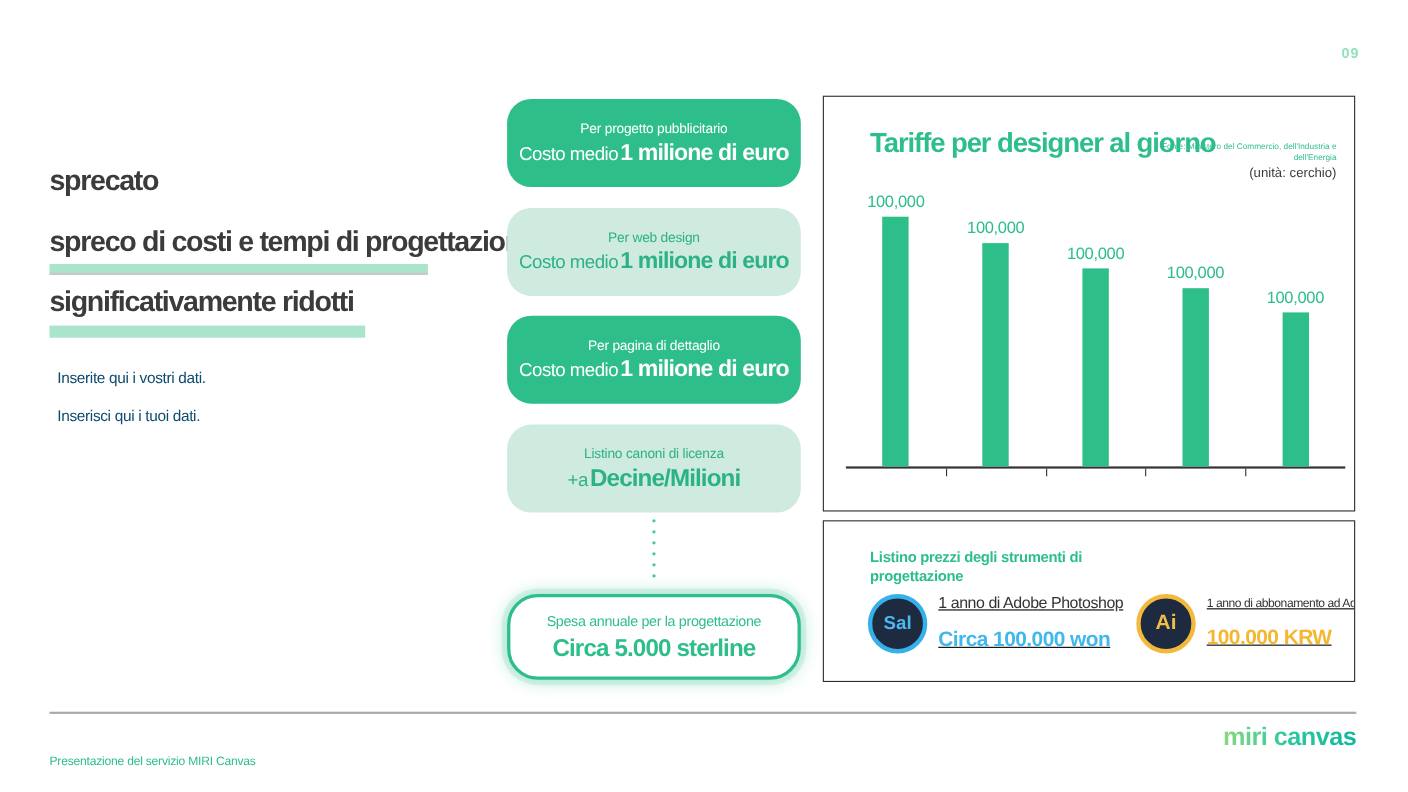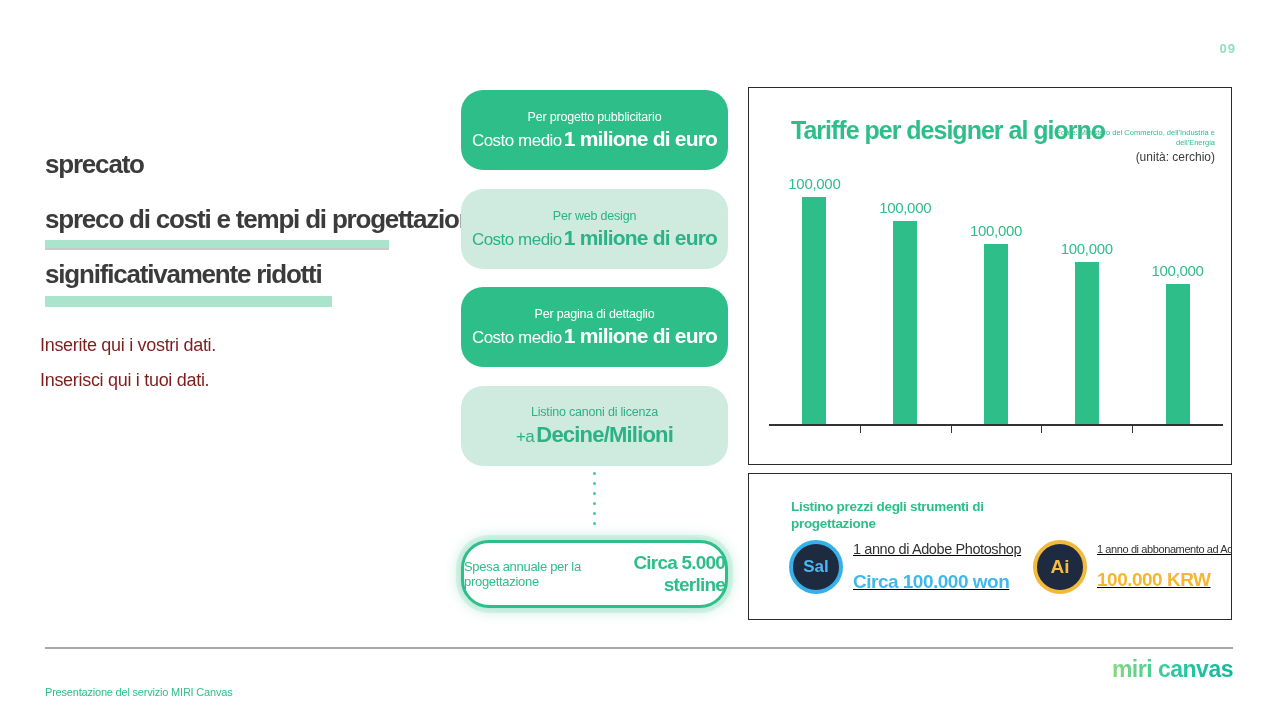--- a/index.html
+++ b/index.html
@@ -9,42 +9,42 @@
 
   
   .page-num { position:absolute; right:44px; top:41px; font-size:13px; font-weight:700;
     color:#8fe0bd; letter-spacing:1px; }
 
   
   .heading { position:absolute; left:45px; font-size:26px; font-weight:600; color:#3b3b3b;
     letter-spacing:-1.2px; white-space:nowrap; }
   .underbar { position:absolute; left:45px; height:10px; background:var(--mint-bar); }
   .underbar.first { border-bottom:2px solid #c9c9c9; }
-  .note { position:absolute; left:40px; font-size:18px; color:#7f1d1d; letter-spacing:-0.3px; }
+  .note { position:absolute; left:52px; font-size:14px; color:#0c4a6e; letter-spacing:-0.3px; }
 
   
   .card { position:absolute; left:461px; width:267px; height:80px; border-radius:22px;
     display:flex; flex-direction:column; align-items:center; justify-content:center; gap:3px; }
   .card.solid { background:var(--accent); color:#fff; }
   .card.mint  { background:var(--mint); color:#2bb286; }
   .card-title { font-size:12.5px; letter-spacing:-0.2px; }
   .card-line { display:flex; align-items:baseline; gap:2px; }
   .card-prefix { font-size:17px; letter-spacing:-0.5px; }
   .card-value { font-size:21px; font-weight:700; letter-spacing:-0.8px; }
   .card.c4 .card-value { font-size:22px; }
 
   .dots { position:absolute; left:593px; top:472px; display:flex; flex-direction:column; gap:7px; }
   .dots i { width:3px; height:3px; border-radius:50%; background:#49c795; }
 
-  .total-card { position:absolute; left:461px; top:540px; width:267px; height:68px;
+  .total-card { position:absolute; left:461px; top:540px; width:267px; height:78px;
     background:#fff; border:3px solid var(--accent); border-radius:28px;
     box-shadow:0 0 0 5px rgba(46,190,138,.12), 0 0 16px rgba(46,190,138,.45);
-    display:flex; flex-direction:row; align-items:center; justify-content:center; gap:4px; }
+    display:flex; flex-direction:column; align-items:center; justify-content:center; gap:4px; }
   .total-title { font-size:13px; color:var(--accent); letter-spacing:-0.3px; }
-  .total-value { font-size:19px; font-weight:700; color:var(--accent); letter-spacing:-0.8px;text-align:right; }
+  .total-value { font-size:22px; font-weight:700; color:var(--accent); letter-spacing:-0.8px;text-align:right; }
 
   
   .chart-box { position:absolute; left:748px; top:87px; width:484px; height:378px;
     border:1px solid #2b2b2b; background:#fff; }
   .chart-title { position:absolute; left:42px; top:28px; font-size:25px; font-weight:700;
     color:var(--accent); letter-spacing:-1px; white-space:nowrap; }
   .chart-source { position:absolute; right:16px; top:40px; width:230px; text-align:right;
     font-size:7.5px; line-height:10px; color:var(--accent); }
   .chart-unit { position:absolute; right:16px; top:62px; font-size:12px; color:#3b3b3b; }
   .plot { position:absolute; left:20px; top:85px; width:454px; height:253px;

